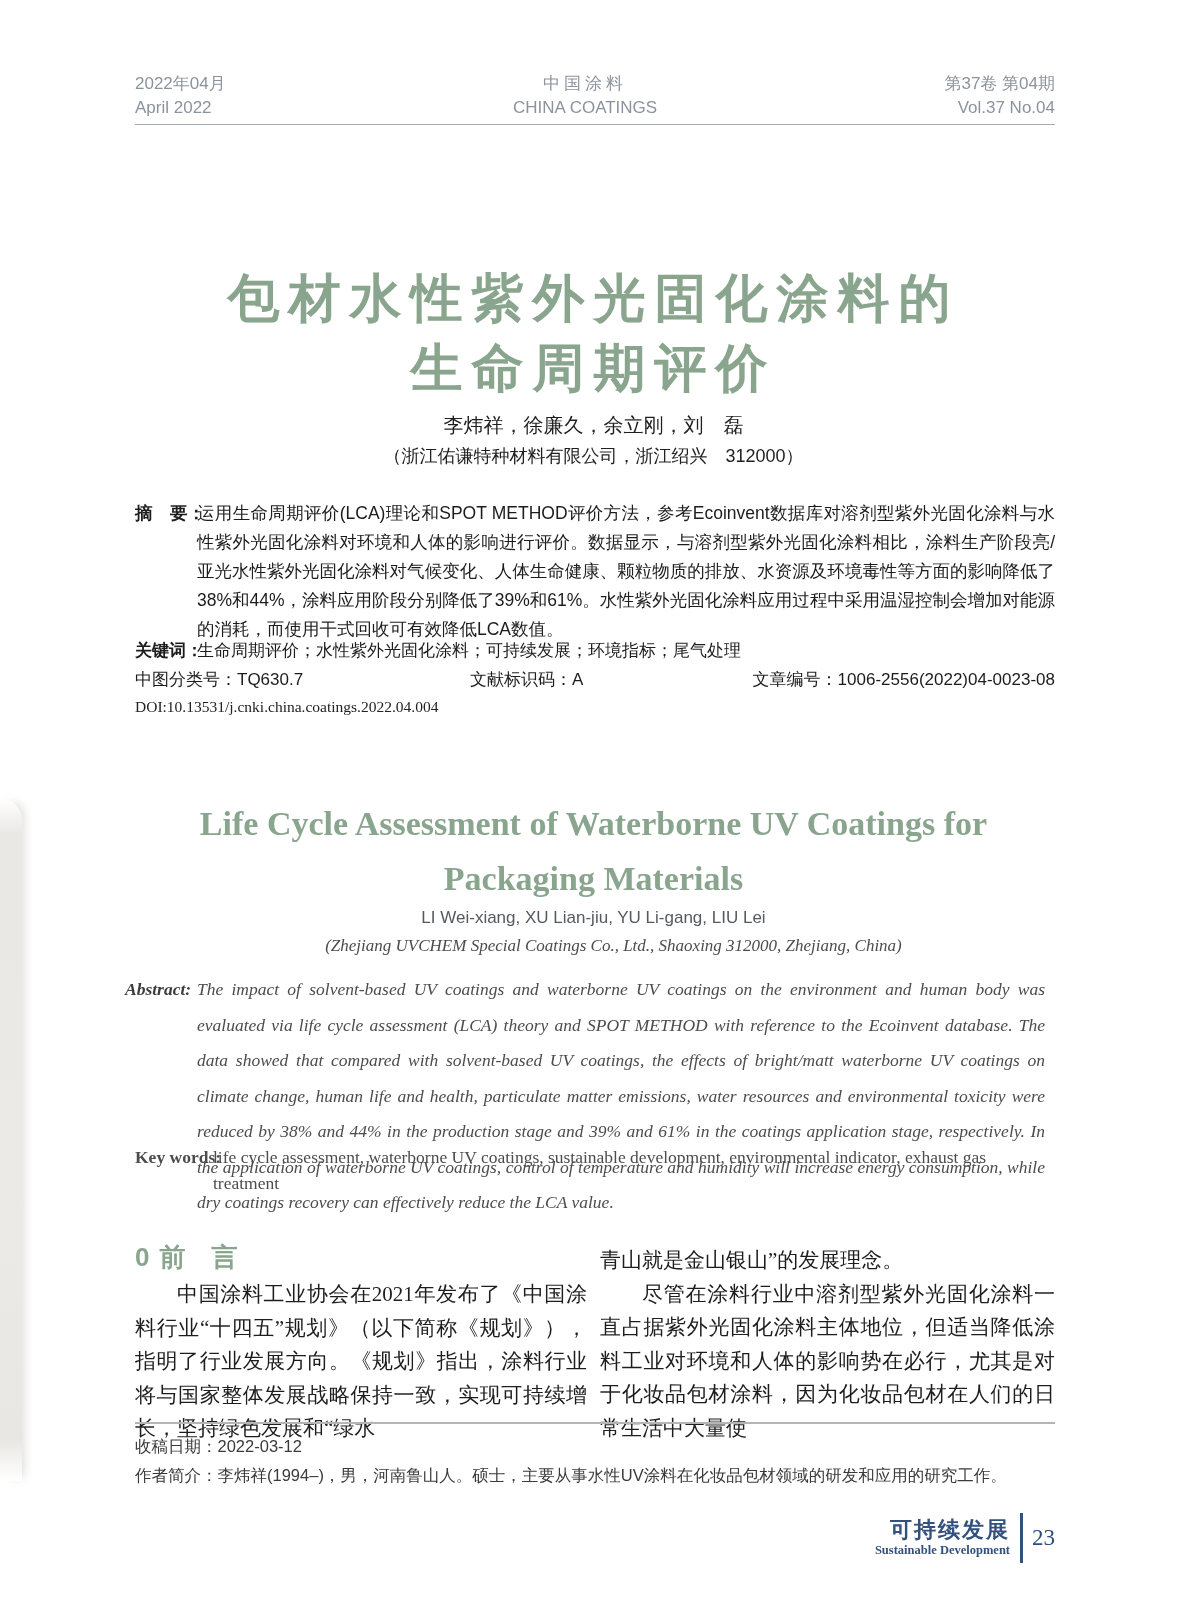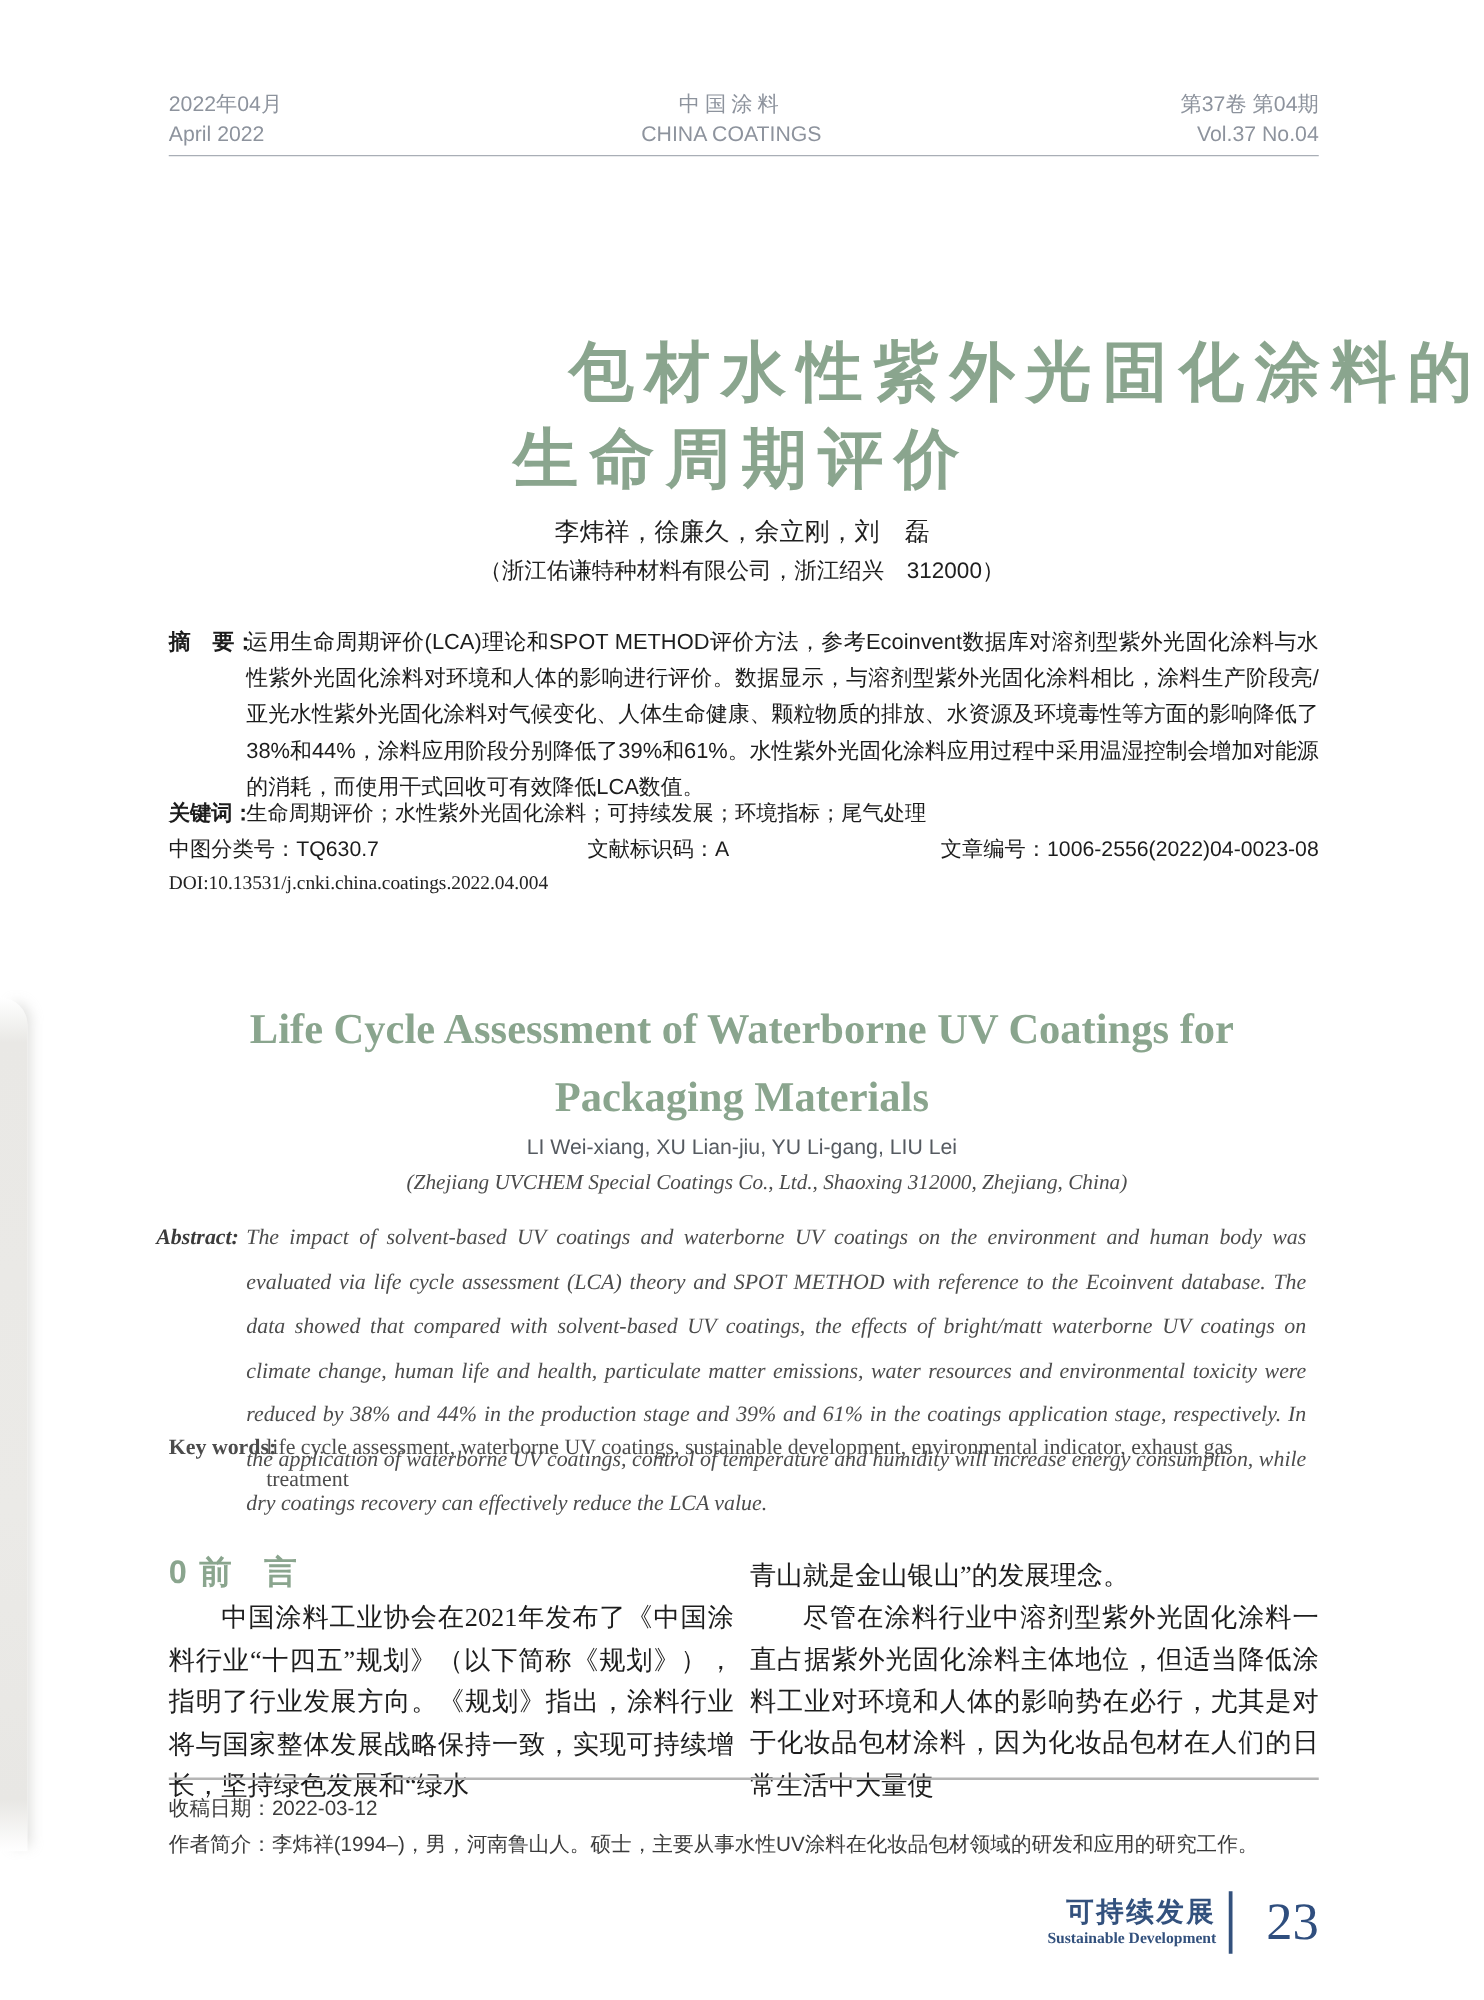--- a/index.html
+++ b/index.html
@@ -71,21 +71,21 @@
   .fnline{left:135px;width:920px;font-size:16.5px;color:#3a3a3a;}
   .fn1{top:1420px;}
   .fn2{top:1449px;}
 
   
   .pagefoot{right:132px;top:1497px;display:flex;align-items:center;}
   .pagefoot .names{text-align:right;padding-right:10px;}
   .pagefoot .cn{color:#33517d;font-weight:bold;font-size:22px;line-height:24px;letter-spacing:2px;}
   .pagefoot .en{color:#33517d;font-family:"Liberation Serif",serif;font-weight:bold;font-size:12.5px;line-height:16px;}
   .pagefoot .vbar{width:3px;height:50px;background:#33517d;}
-  .pagefoot .num{color:#2f4e7e;font-family:"Liberation Serif",serif;font-size:42px;padding-left:27px;}
+  .pagefoot .num{color:#2f4e7e;font-family:"Liberation Serif",serif;font-size:23px;padding-left:9px;}
 
   
   .edge-shadow{left:0;top:782px;width:22px;height:683px;
     background:linear-gradient(to bottom, rgba(233,232,229,0) 0px, #e9e8e5 36px, #ebeae7 60%, #e8e7e4 94%, rgba(233,232,229,0) 100%);
     border-top-right-radius:26px;
     box-shadow:6px 0 10px -4px rgba(180,180,175,0.45);}
 </style>
 </head>
 <body>
 
@@ -102,21 +102,21 @@
       <div class="cn">中国涂料</div>
       <div>CHINA COATINGS</div>
     </div>
     <div class="right">
       <div>第37卷 第04期</div>
       <div>Vol.37 No.04</div>
     </div>
   </div>
   <div class="abs headrule"></div>
 
-  <div class="abs title-cn" style="top:252px;text-align:right;">包材水性紫外光固化涂料的</div>
+  <div class="abs title-cn" style="top:252px;">包材水性紫外光固化涂料的</div>
   <div class="abs title-cn" style="top:322px;">生命周期评价</div>
   <div class="abs authors-cn" style="top:396px;">李炜祥，徐廉久，余立刚，刘　磊</div>
   <div class="abs affil-cn" style="top:428px;">（浙江佑谦特种材料有限公司，浙江绍兴　312000）</div>
 
   <div class="hang abstract-cn">
     <span class="hang-label">摘　要：</span>
     <span>运用生命周期评价(LCA)理论和SPOT METHOD评价方法，参考Ecoinvent数据库对溶剂型紫外光固化涂料与水性紫外光固化涂料对环境和人体的影响进行评价。数据显示，与溶剂型紫外光固化涂料相比，涂料生产阶段亮/亚光水性紫外光固化涂料对气候变化、人体生命健康、颗粒物质的排放、水资源及环境毒性等方面的影响降低了38%和44%，涂料应用阶段分别降低了39%和61%。水性紫外光固化涂料应用过程中采用温湿控制会增加对能源的消耗，而使用干式回收可有效降低LCA数值。</span>
   </div>
 
   <div class="hang keywords-cn">

